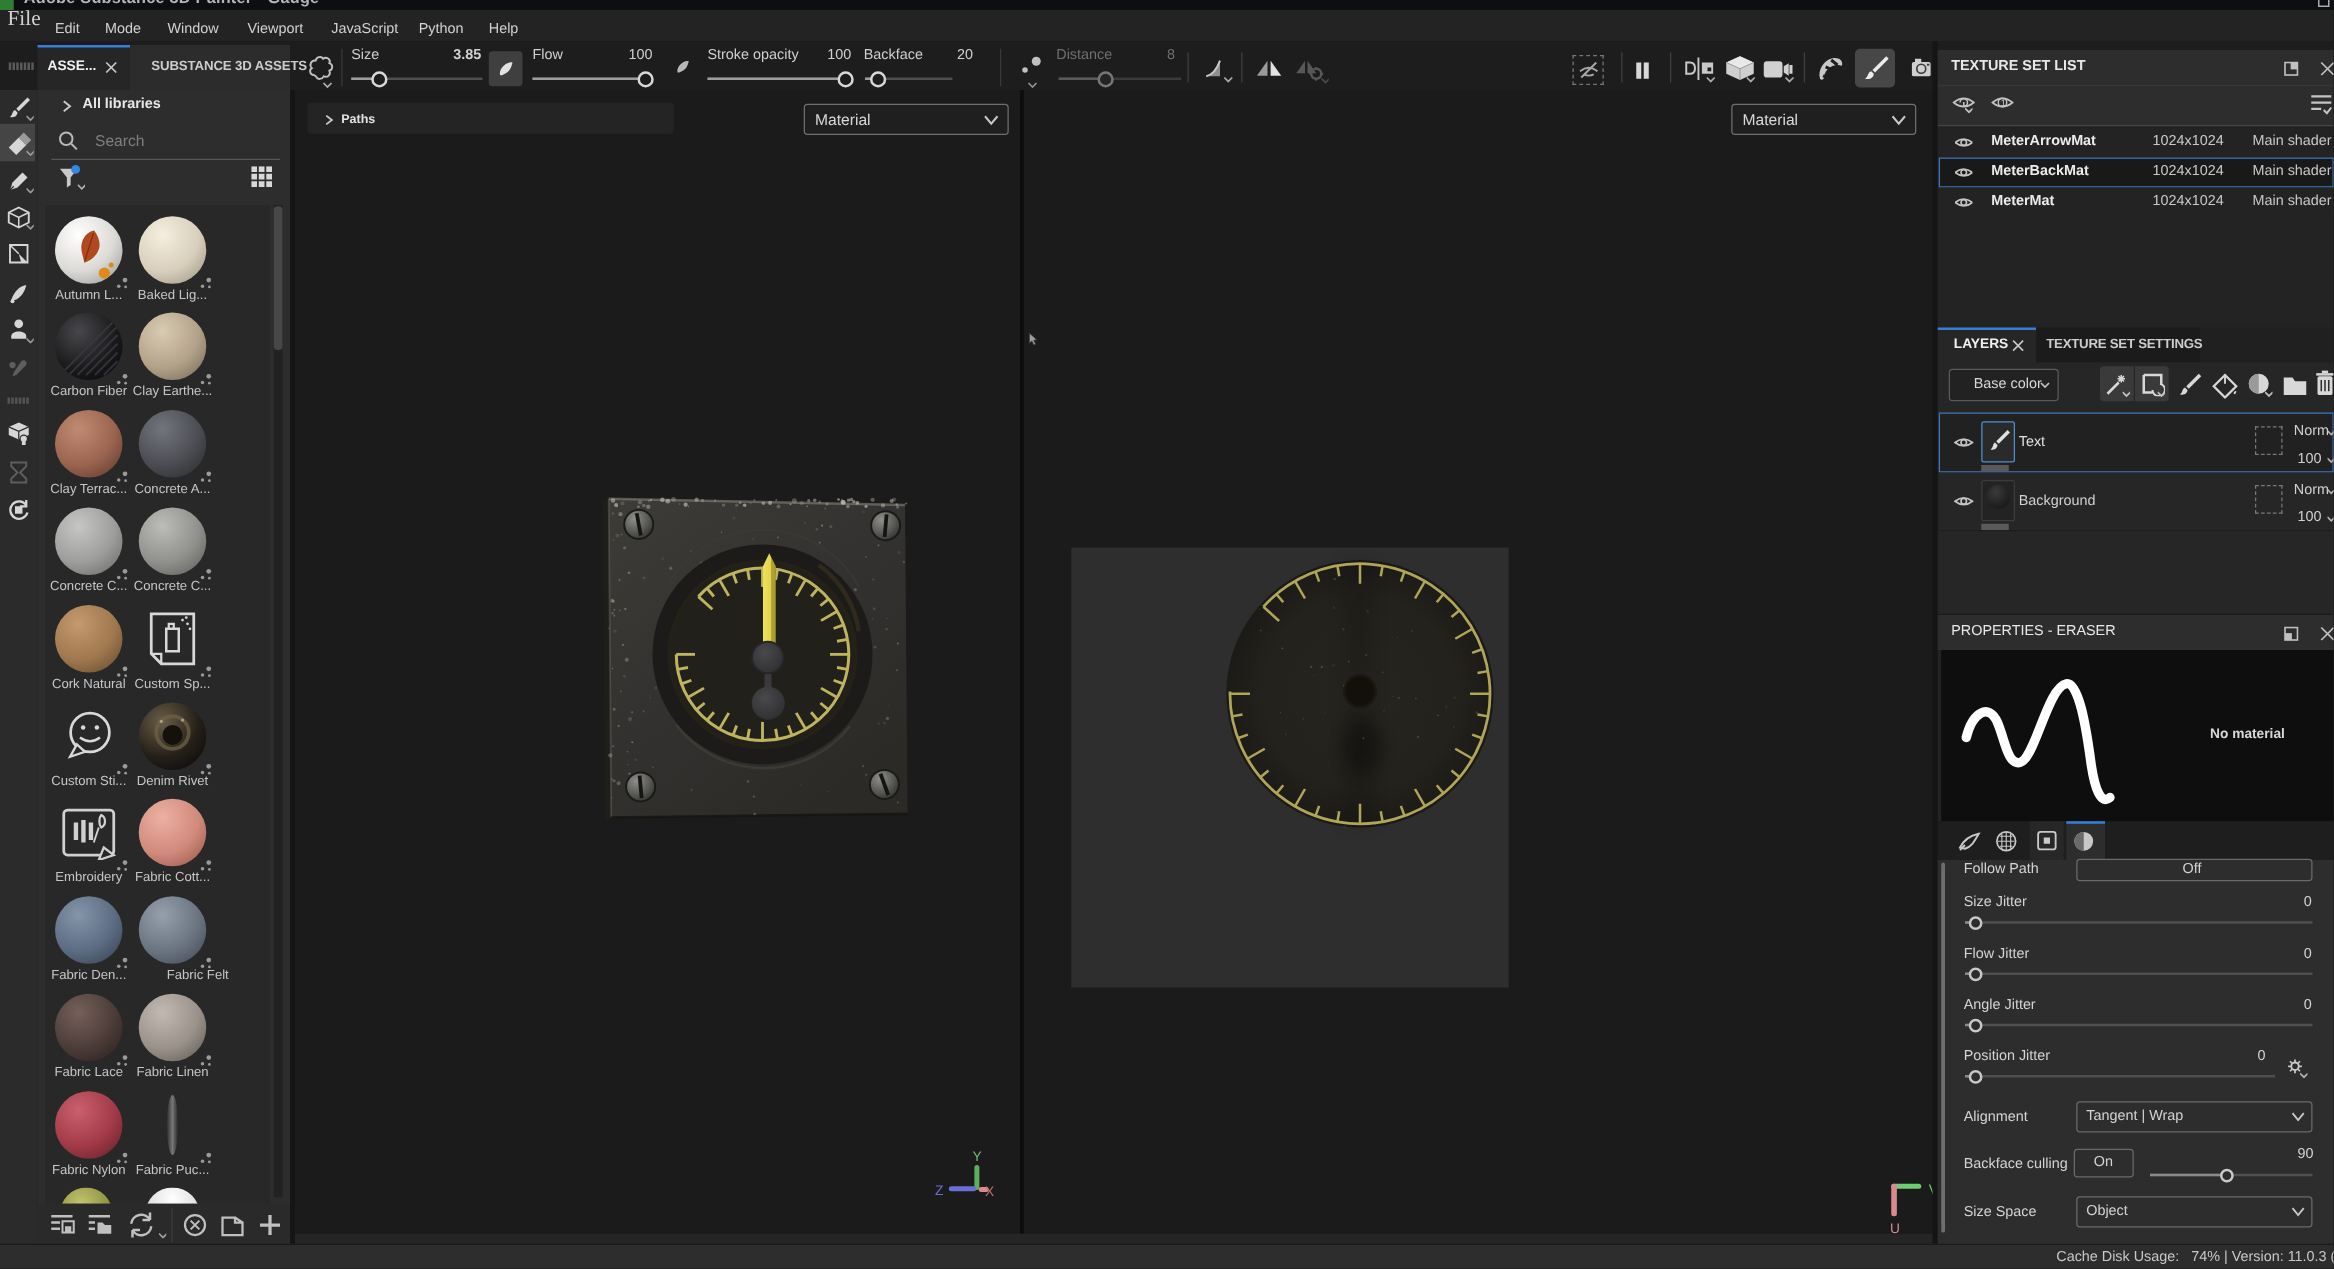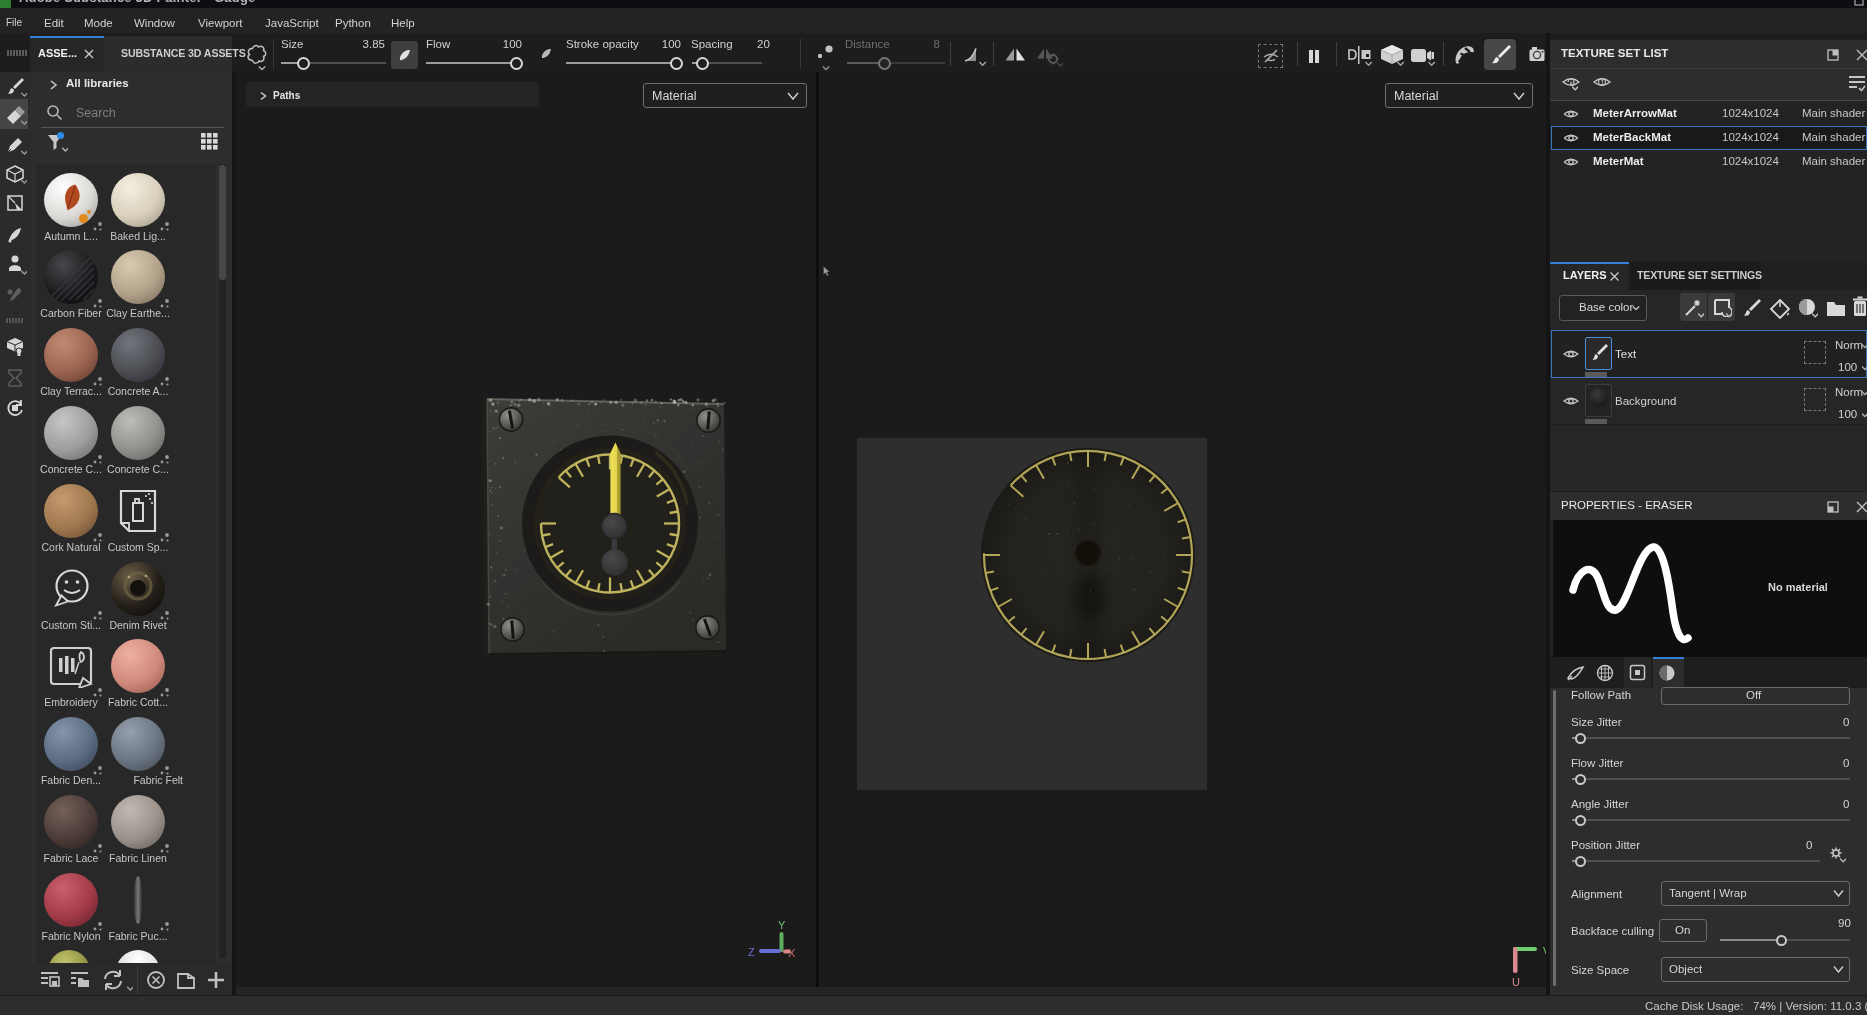--- a/index.html
+++ b/index.html
@@ -4,21 +4,21 @@
 html,body{width:1867px;height:1015px;overflow:hidden;background:#1b1b1b;}
 </style></head><body>
 <div style="position:relative;width:1867px;height:1015px;background:#1b1b1b;overflow:hidden;">
 <div style="position:absolute;left:0px;top:0px;width:1867px;height:8px;background:#0c0e12;overflow:hidden;"></div>
 <div style="position:absolute;left:0px;top:0px;width:11px;height:8px;background:#2f7d31;overflow:hidden;"></div>
 <div style="position:absolute;left:19px;top:-10px;font-size:13px;color:#b5b5b5;font-weight:bold;white-space:nowrap;letter-spacing:0.2px;">Adobe Substance 3D Painter - Gauge</div>
 <svg style="position:absolute;left:1853px;top:0px;" width="12" height="8" viewBox="0 0 12 8">
       <rect x="2" y="-3" width="8" height="8" fill="none" stroke="#aaaaaa" stroke-width="1.2"></rect>
     </svg>
 <div style="position:absolute;left:0px;top:8px;width:1867px;height:25px;background:#232323;"></div>
-<div style="position:absolute;left:6px;top:17px;font-size:10px;color:#d2d2d2;font-weight:normal;white-space:nowrap;">File</div>
+<div style="position:absolute;left:6px;top:5px;font-size:17px;color:#d2d2d2;font-weight:normal;white-space:nowrap;font-family:Liberation Serif, serif;">File</div>
 <div style="position:absolute;left:44px;top:17px;font-size:11.5px;color:#d2d2d2;font-weight:normal;white-space:nowrap;">Edit</div>
 <div style="position:absolute;left:84px;top:17px;font-size:11.5px;color:#d2d2d2;font-weight:normal;white-space:nowrap;">Mode</div>
 <div style="position:absolute;left:134px;top:17px;font-size:11.5px;color:#d2d2d2;font-weight:normal;white-space:nowrap;">Window</div>
 <div style="position:absolute;left:198px;top:17px;font-size:11.5px;color:#d2d2d2;font-weight:normal;white-space:nowrap;">Viewport</div>
 <div style="position:absolute;left:265px;top:17px;font-size:11.5px;color:#d2d2d2;font-weight:normal;white-space:nowrap;">JavaScript</div>
 <div style="position:absolute;left:335px;top:17px;font-size:11.5px;color:#d2d2d2;font-weight:normal;white-space:nowrap;">Python</div>
 <div style="position:absolute;left:391px;top:17px;font-size:11.5px;color:#d2d2d2;font-weight:normal;white-space:nowrap;">Help</div>
 <div style="position:absolute;left:0px;top:33px;width:1867px;height:39px;background:#1d1d1d;"></div>
 <div style="position:absolute;left:7px;top:50px;width:1.6px;height:6px;background:#5a5a5a;"></div>
 <div style="position:absolute;left:10px;top:50px;width:1.6px;height:6px;background:#5a5a5a;"></div>
@@ -35,43 +35,43 @@
 <div style="position:absolute;left:104px;top:36px;width:128px;height:36px;background:#2c2c2c;"></div>
 <div style="position:absolute;left:121px;top:47px;font-size:10.6px;color:#cccccc;font-weight:bold;white-space:nowrap;letter-spacing:-0.1px;">SUBSTANCE 3D ASSETS</div>
 <svg style="position:absolute;left:245px;top:43px;" width="24" height="24" viewBox="0 0 24 24">
       <path d="M6,17 C3,17 2,13 4.5,11.5 C2,9 4,5 7.5,5.5 C8,2.5 12,1.5 13.5,4 C16,2 20,4.5 18.5,7.5 C21.5,8.5 21.5,12.5 18.5,13.5 C20,16.5 17,19.5 14,18 C13,20.5 9,21 8,18.5 C7.4,17.9 6.8,17 6,17 Z" fill="none" stroke="#c0c0c0" stroke-width="1.5"></path>
     </svg>
 <svg style="position:absolute;left:258.0px;top:64.0px;" width="8.0" height="8.0" viewBox="0 0 8.0 8.0">
       <path d="M0.7999999999999998,2.4 L4.0,5.6 L7.2,2.4" fill="none" stroke="#b0b0b0" stroke-width="1.4"></path>
     </svg>
 <div style="position:absolute;left:273px;top:39px;width:1px;height:30px;background:#383838;"></div>
 <div style="position:absolute;left:281px;top:38px;font-size:11.5px;color:#d0d0d0;font-weight:normal;white-space:nowrap;">Size</div>
-<div style="position:absolute;left:355px;top:38px;font-size:11.5px;color:#d0d0d0;font-weight:normal;white-space:nowrap;width:30px;text-align:right;">3.85</div>
+<div style="position:absolute;left:355px;top:38px;font-size:11.5px;color:#d0d0d0;font-weight:bold;white-space:nowrap;width:30px;text-align:right;">3.85</div>
 <div style="position:absolute;left:281px;top:62px;width:105px;height:2px;background:#4f4f4f;"></div>
 <div style="position:absolute;left:281px;top:62px;width:22px;height:2px;background:#9c9c9c;"></div>
 <div style="position:absolute;left:296.5px;top:56.5px;width:13px;height:13px;border-radius:50%;border:2px solid #d8d8d8;background:#1d1d1d;box-sizing:border-box;"></div>
 <div style="position:absolute;left:391px;top:41px;width:27px;height:28px;background:#3f3f3f;border-radius:3px;"></div>
 <svg style="position:absolute;left:396px;top:46px;" width="18" height="18" viewBox="0 0 18 18">
       <path d="M4,14 C3,9 9,3 14,4 C13,8 12,11 8,13 C6.5,14 5,14.5 4,14 Z" fill="#e2e2e2"></path>
     </svg>
 <div style="position:absolute;left:426px;top:38px;font-size:11.5px;color:#d0d0d0;font-weight:normal;white-space:nowrap;">Flow</div>
 <div style="position:absolute;left:492px;top:38px;font-size:11.5px;color:#d0d0d0;font-weight:normal;white-space:nowrap;width:30px;text-align:right;">100</div>
 <div style="position:absolute;left:426px;top:62px;width:96px;height:2px;background:#4f4f4f;"></div>
 <div style="position:absolute;left:426px;top:62px;width:90px;height:2px;background:#9c9c9c;"></div>
 <div style="position:absolute;left:509.5px;top:56.5px;width:13px;height:13px;border-radius:50%;border:2px solid #d8d8d8;background:#1d1d1d;box-sizing:border-box;"></div>
 <svg style="position:absolute;left:538px;top:44px;" width="18" height="18" viewBox="0 0 18 18">
       <path d="M4,14 C3,10 8,4 13,5 C12,9 11,11.5 7.5,13 C6,13.8 5,14.3 4,14 Z" fill="#b8b8b8"></path>
     </svg>
 <div style="position:absolute;left:566px;top:38px;font-size:11.5px;color:#d0d0d0;font-weight:normal;white-space:nowrap;">Stroke opacity</div>
 <div style="position:absolute;left:651px;top:38px;font-size:11.5px;color:#d0d0d0;font-weight:normal;white-space:nowrap;width:30px;text-align:right;">100</div>
 <div style="position:absolute;left:566px;top:62px;width:114px;height:2px;background:#4f4f4f;"></div>
 <div style="position:absolute;left:566px;top:62px;width:110px;height:2px;background:#9c9c9c;"></div>
 <div style="position:absolute;left:669.5px;top:56.5px;width:13px;height:13px;border-radius:50%;border:2px solid #d8d8d8;background:#1d1d1d;box-sizing:border-box;"></div>
-<div style="position:absolute;left:691px;top:38px;font-size:11.5px;color:#d0d0d0;font-weight:normal;white-space:nowrap;">Spacing</div>
-<div style="position:absolute;left:757px;top:38px;font-size:11.5px;color:#d0d0d0;font-weight:normal;white-space:nowrap;width:30px;text-align:left;">20</div>
+<div style="position:absolute;left:691px;top:38px;font-size:11.5px;color:#d0d0d0;font-weight:normal;white-space:nowrap;">Backface</div>
+<div style="position:absolute;left:757px;top:38px;font-size:11.5px;color:#d0d0d0;font-weight:normal;white-space:nowrap;width:30px;text-align:center;">20</div>
 <div style="position:absolute;left:692px;top:62px;width:70px;height:2px;background:#4f4f4f;"></div>
 <div style="position:absolute;left:692px;top:62px;width:10px;height:2px;background:#9c9c9c;"></div>
 <div style="position:absolute;left:695.5px;top:56.5px;width:13px;height:13px;border-radius:50%;border:2px solid #d8d8d8;background:#1d1d1d;box-sizing:border-box;"></div>
 <div style="position:absolute;left:800px;top:39px;width:1px;height:30px;background:#383838;"></div>
 <svg style="position:absolute;left:814px;top:42px;" width="24" height="24" viewBox="0 0 24 24">
       <circle cx="6" cy="14" r="2.2" fill="#c0c0c0"></circle>
       <circle cx="15" cy="7" r="3.6" fill="#c0c0c0"></circle>
     </svg>
 <svg style="position:absolute;left:822.0px;top:64.0px;" width="8.0" height="8.0" viewBox="0 0 8.0 8.0">
       <path d="M0.7999999999999998,2.4 L4.0,5.6 L7.2,2.4" fill="none" stroke="#909090" stroke-width="1.4"></path>

